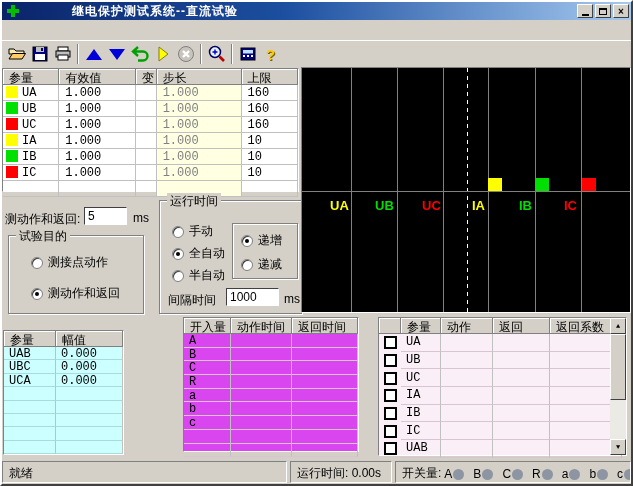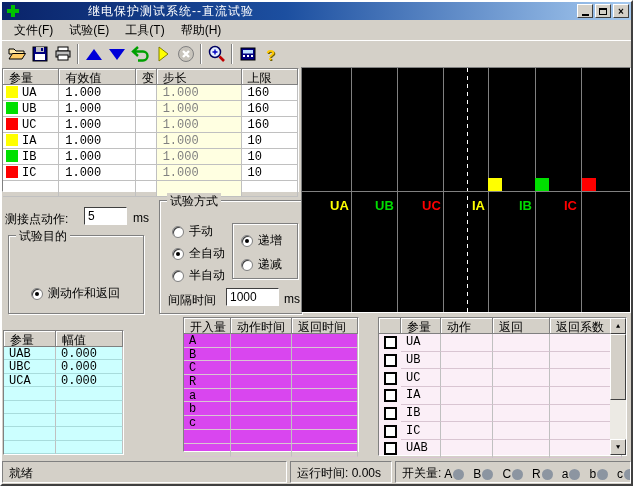--- a/index.html
+++ b/index.html
@@ -7,21 +7,21 @@
   body{font-family:"Liberation Sans","DejaVu Sans",sans-serif;font-size:12px;color:#000;background:#D4D0C8}
   .window{position:relative;width:633px;height:486px;background:#D4D0C8;border:2px solid;border-color:#FFFFFF #404040 #404040 #FFFFFF}
   .abs{position:absolute}
   .mono{font-family:"Liberation Mono","DejaVu Sans Mono",monospace}
 
   
   .titlebar{position:absolute;left:0;top:0;right:0;height:18px;background:linear-gradient(to right,#0A246A,#1C4FA0 45%,#A6CAF0);display:flex;align-items:center}
   .app-icon{position:relative;width:14px;height:14px;margin-left:4px}
   .app-icon .bh{position:absolute;left:1px;top:5px;width:12px;height:4px;background:#00C000}
   .app-icon .bv{position:absolute;left:5px;top:1px;width:4px;height:12px;background:#00C000}
-  .title{color:#fff;font-weight:normal;margin-left:68px;letter-spacing:1px}
+  .title{color:#fff;font-weight:bold;margin-left:52px;letter-spacing:1px}
   .wbtns{position:absolute;right:2px;top:2px;display:flex;gap:2px}
   .wbtn{width:16px;height:14px;background:#D4D0C8;border:1px solid;border-color:#fff #404040 #404040 #fff;display:flex;align-items:center;justify-content:center;font-size:10px;font-weight:bold}
   .glyph-min{width:7px;height:2px;background:#000;margin-top:7px}
   .glyph-max{width:8px;height:7px;border:1px solid #000;border-top:2px solid #000}
 
   
   .menubar{position:absolute;left:0;top:18px;right:0;height:20px;display:flex;align-items:center;padding-left:4px}
   .menu-item{padding:2px 8px}
   .toolbar{position:absolute;left:0;top:38px;right:0;height:27px;border-top:1px solid #fff;display:flex;align-items:center;padding-left:3px}
   .tbtn{width:23px;height:22px;display:flex;align-items:center;justify-content:center}
@@ -101,26 +101,20 @@
         </div>
       <div class="wbtn">
           <div class="glyph-max"></div>
         </div>
       <div class="wbtn">
           <span>×</span>
         </div>
     </div>
   </div>
 
-  <div class="menubar">
-    <div class="menu-item">文件(F)</div>
-    <div class="menu-item">试验(E)</div>
-    <div class="menu-item">工具(T)</div>
-    <div class="menu-item">帮助(H)</div>
-  </div>
 
   <div class="toolbar">
     <div class="tbtn">
       <svg width="20" height="20" viewBox="0 0 20 20">
           <path d="M2 5 h5 l2 2 h8 v3 h-15 z" fill="#FFE9A8" stroke="#000"></path>
           <path d="M2 15 l3.5 -5.5 h13 l-3.5 5.5 z" fill="#FFCC66" stroke="#000"></path>
         </svg>
     </div>
     <div class="tbtn">
       <svg width="20" height="20" viewBox="0 0 20 20">
@@ -235,34 +229,38 @@
     </div>
     <div class="pt-row">
       <div class="pcell pc1"></div>
         <div class="pcell pc2"></div>
         <div class="pcell pc3"></div>
         <div class="pcell pc4 step"></div>
         <div class="pcell pc5"></div>
     </div>
   </div>
 
-  <span class="abs" style="left:3px;top:209px">测接点动作:</span>
+  <span class="abs" style="left:3px;top:209px">测动作和返回:</span>
   <input class="edit abs" style="left: 82px; top: 205px; width: 43px; height: 18px;" value="5">
   <span class="abs" style="left:131px;top:209px">ms</span>
 
   <div class="groupbox" style="left:6px;top:233px;width:136px;height:79px">
     <span class="legend">试验目的</span>
+    <div class="radio-row" style="left:22px;top:18px">
+      <span class="radio"></span>
+      <span>测接点动作</span>
+    </div>
     <div class="radio-row" style="left:22px;top:49px">
       <span class="radio checked"></span>
       <span>测动作和返回</span>
     </div>
   </div>
 
   <div class="groupbox" style="left:157px;top:198px;width:143px;height:114px">
-    <span class="legend">试验方式</span>
+    <span class="legend">运行时间</span>
     <div class="radio-row" style="left:12px;top:22px">
       <span class="radio"></span>
       <span>手动</span>
     </div>
     <div class="radio-row" style="left:12px;top:44px">
       <span class="radio checked"></span>
       <span>全自动</span>
     </div>
     <div class="radio-row" style="left:12px;top:66px">
       <span class="radio"></span>

